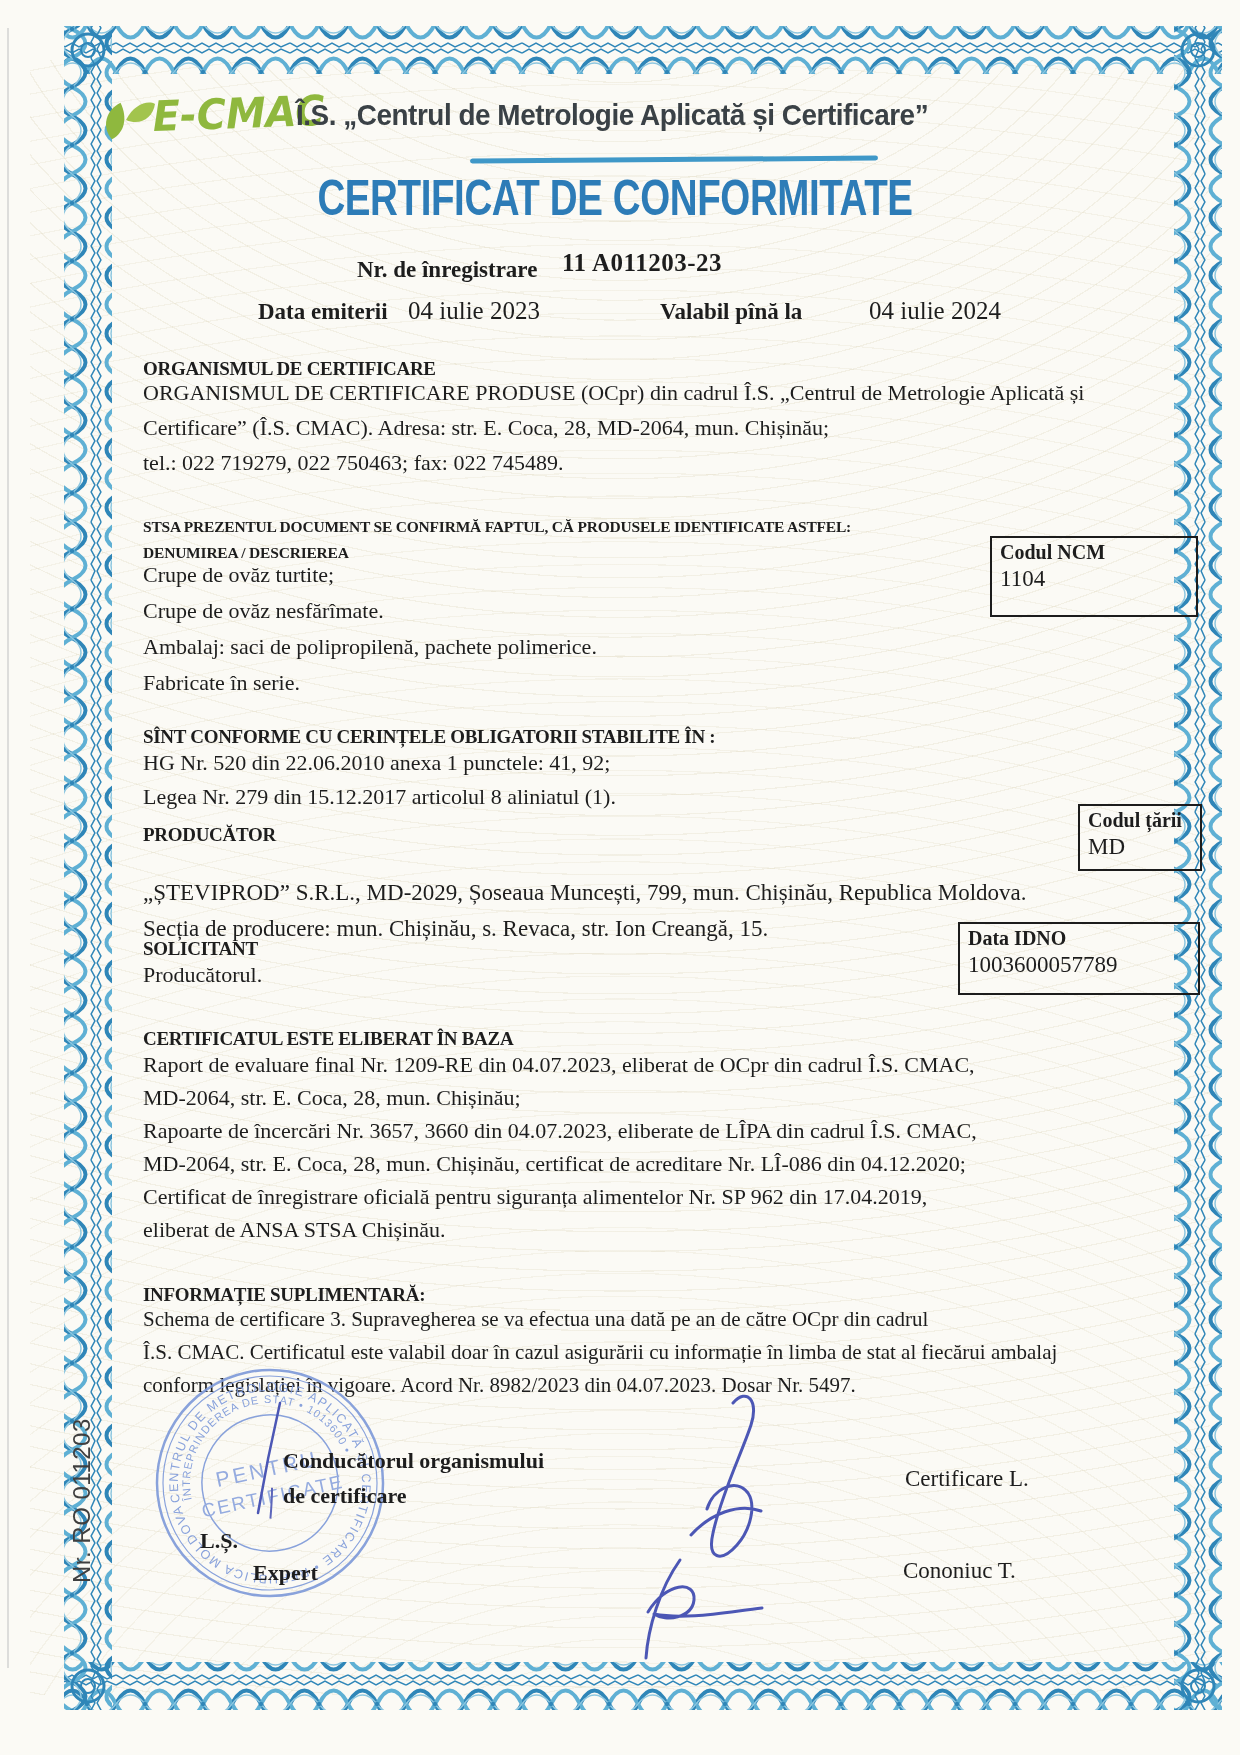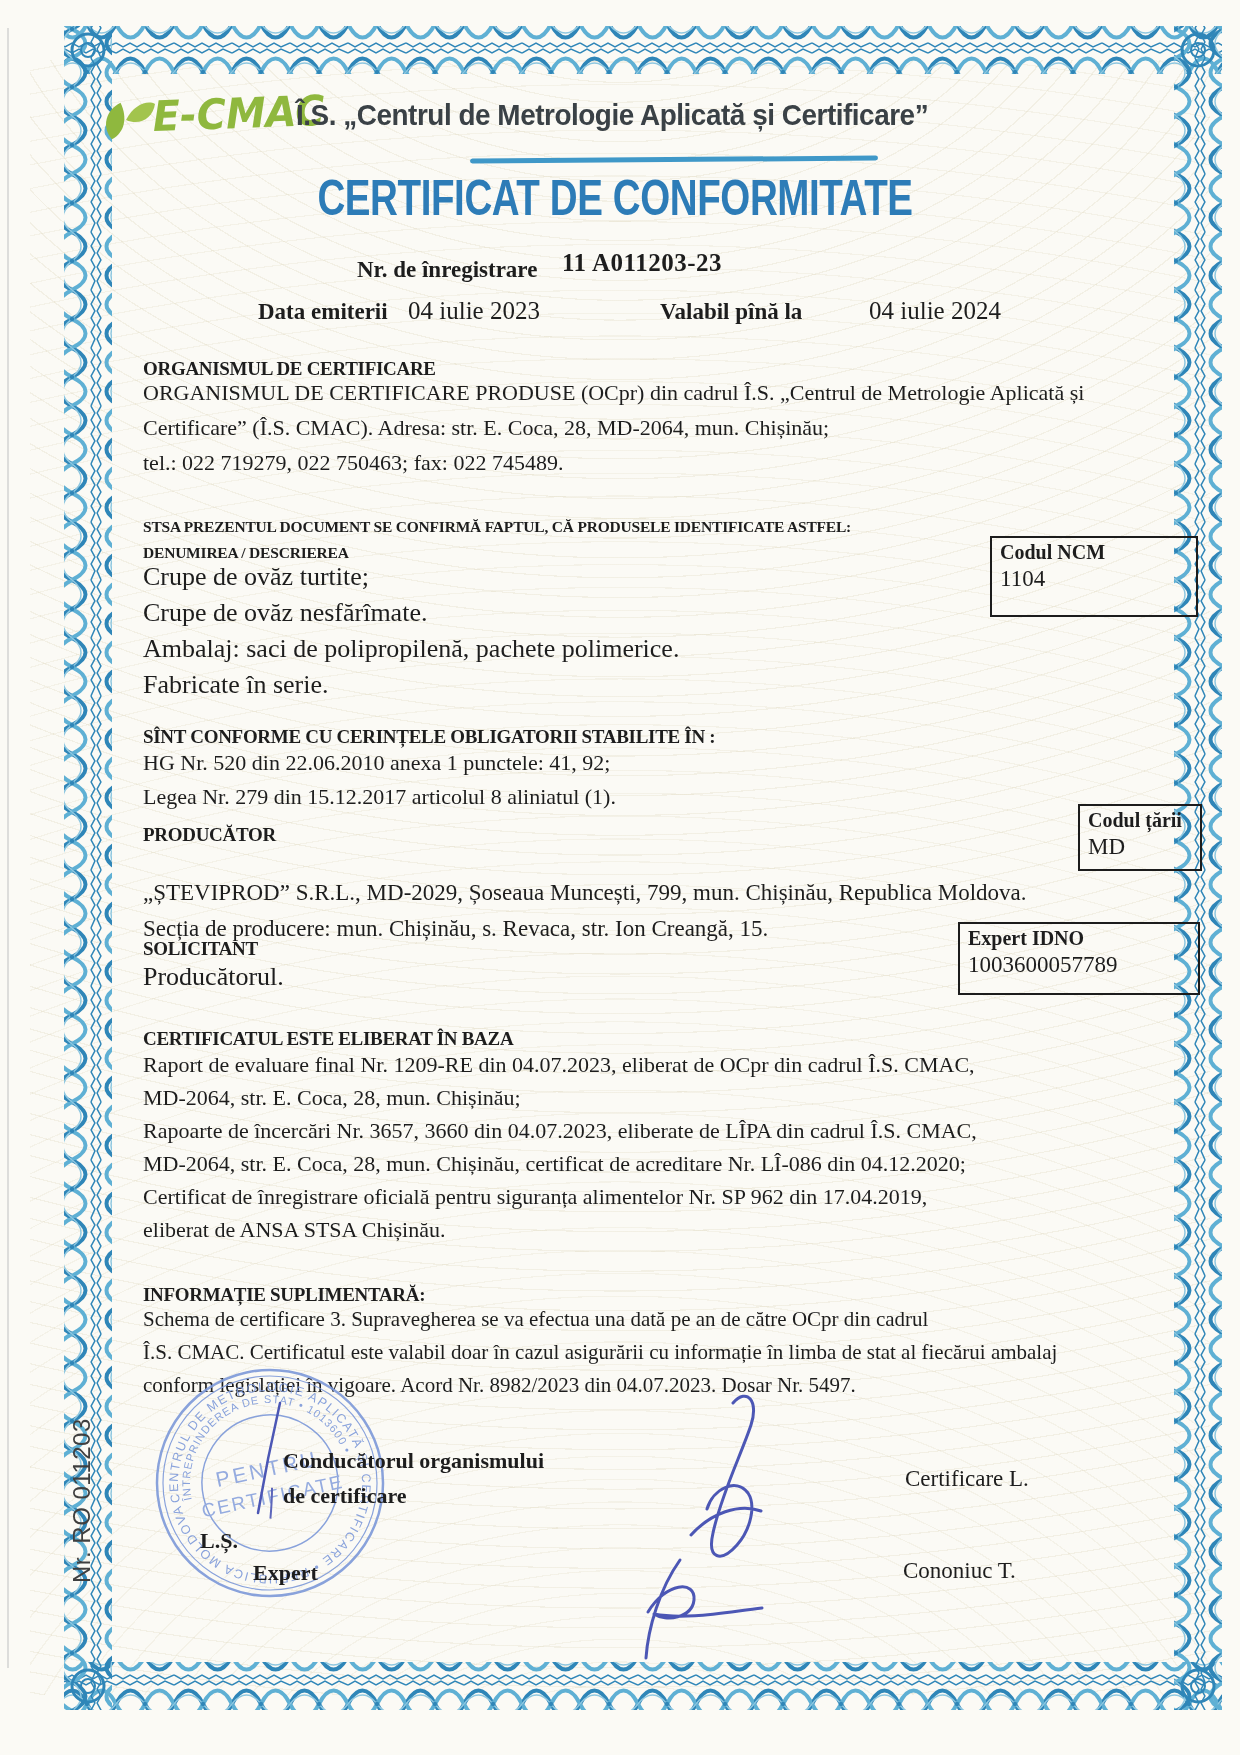--- a/index.html
+++ b/index.html
@@ -32,21 +32,21 @@
     transform:scale(0.82,1.06); transform-origin:center top; letter-spacing:-0.5px;
   }
   .meta-label { font-weight:bold; font-size:23px; }
   .meta-value { font-size:25px; }
   .reg-value { font-weight:bold; font-size:25px; letter-spacing:0.5px; }
 
   .sec-title { font-weight:bold; font-size:19px; letter-spacing:-0.3px; }
   .small-title { font-weight:bold; font-size:15.5px; letter-spacing:-0.2px; }
   .lines div { white-space:nowrap; }
   .lh35 div { height:35px; font-size:22px; }
-  .lh36 div { height:36px; font-size:26px; }
+  .lh36 div { height:36px; font-size:22px; }
   .lh34 div { height:34px; font-size:22px; }
   .lh33 div { height:33px; font-size:22px; }
   .lh33i div { height:33px; font-size:21px; }
   .prod div { height:36px; font-size:23px; }
 
   .code-box { position:absolute; border:2px solid #1c1c1c; padding:3px 8px 6px; background:rgba(251,250,245,0.0); }
   .code-box .lbl { font-weight:bold; font-size:20px; white-space:nowrap; }
   .code-box .val { font-size:23px; margin-top:2px; white-space:nowrap; }
 
   .serial {
@@ -149,21 +149,21 @@
     <div class="lbl">Codul țării</div>
     <div class="val">MD</div>
   </div>
   <div class="abs lines prod" style="left:143px; top:880px;">
     <div>„ȘTEVIPROD” S.R.L., MD-2029, Șoseaua Muncești, 799, mun. Chișinău, Republica Moldova.</div>
     <div>Secția de producere: mun. Chișinău, s. Revaca, str. Ion Creangă, 15.</div>
   </div>
 
   <div class="abs sec-title" style="left:143px; top:938px;">SOLICITANT</div>
   <div class="code-box" style="left:958px; top:922px; width:222px; height:60px;">
-    <div class="lbl">Expert IDNO</div>
+    <div class="lbl">Data IDNO</div>
     <div class="val">1003600057789</div>
   </div>
   <div class="abs lines lh36" style="left:143px; top:962px;">
     <div>Producătorul.</div>
   </div>
 
   <div class="abs sec-title" style="left:143px; top:1028px;">CERTIFICATUL ESTE ELIBERAT ÎN BAZA</div>
   <div class="abs lines lh33" style="left:143px; top:1052px;">
     <div>Raport de evaluare final Nr. 1209-RE din 04.07.2023, eliberat de OCpr din cadrul Î.S. CMAC,</div>
     <div>MD-2064, str. E. Coca, 28, mun. Chișinău;</div>

